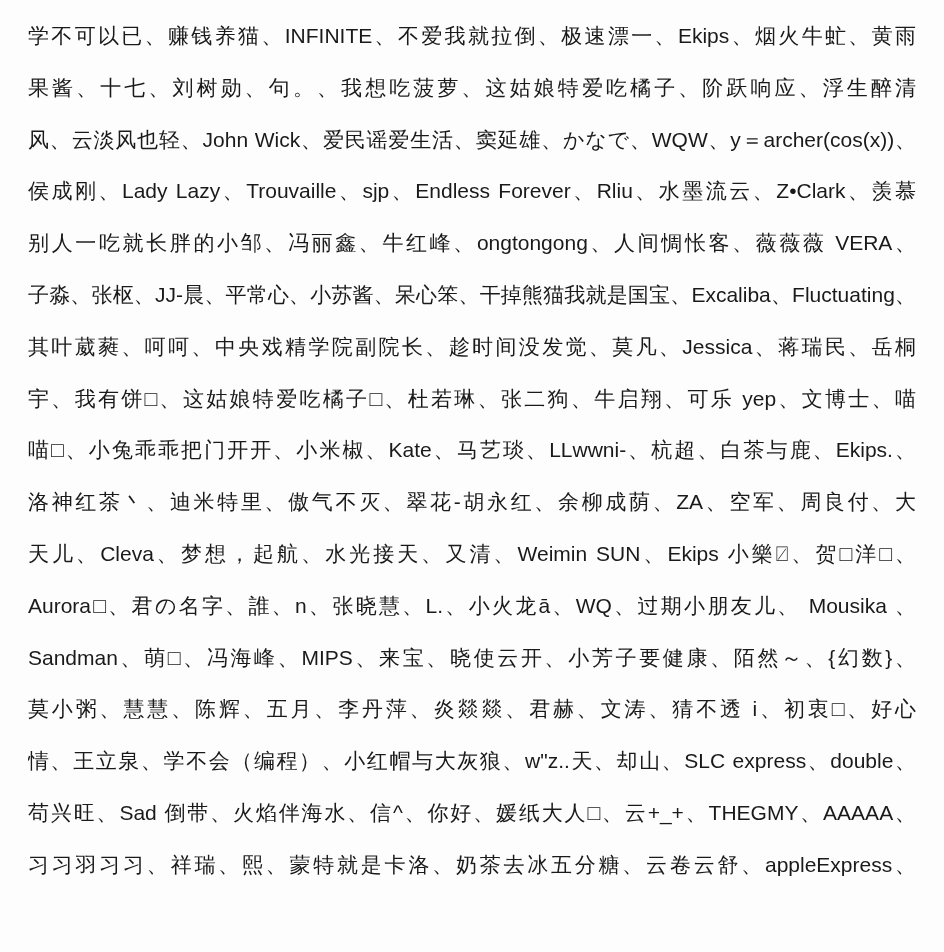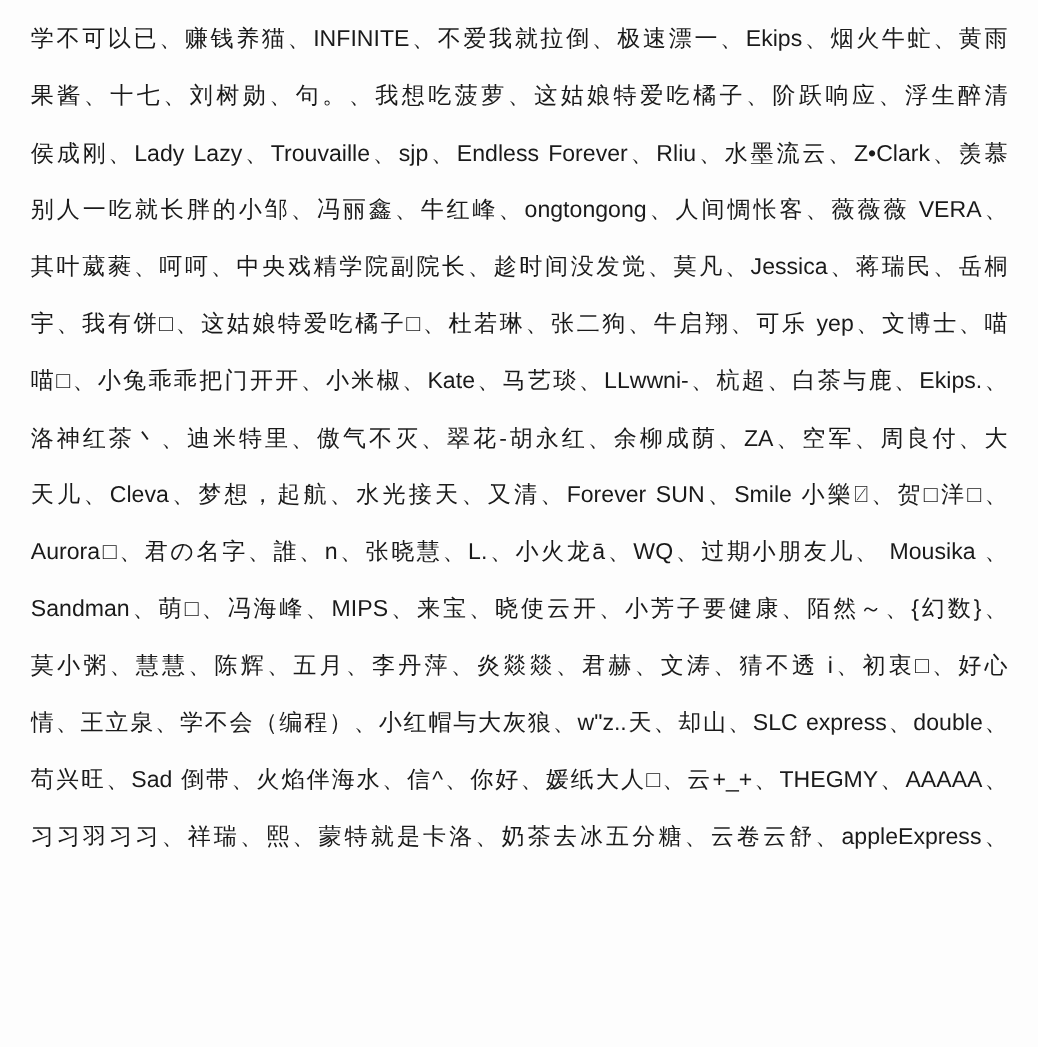--- a/index.html
+++ b/index.html
@@ -27,26 +27,28 @@
     white-space: nowrap;
     overflow: hidden;
   }
 </style>
 </head>
 <body>
 
 <div class="doc-page">
   <div class="text-line">学不可以已、赚钱养猫、INFINITE、不爱我就拉倒、极速漂一、Ekips、烟火牛虻、黄雨</div>
   <div class="text-line">果酱、十七、刘树勋、句。、我想吃菠萝、这姑娘特爱吃橘子、阶跃响应、浮生醉清</div>
+  <div class="text-line">风、云淡风也轻、John Wick、爱民谣爱生活、窦延雄、かなで、WQW、y＝archer(cos(x))、</div>
   <div class="text-line">侯成刚、Lady Lazy、Trouvaille、sjp、Endless Forever、Rliu、水墨流云、Z•Clark、羡慕</div>
   <div class="text-line">别人一吃就长胖的小邹、冯丽鑫、牛红峰、ongtongong、人间惆怅客、薇薇薇 VERA、</div>
+  <div class="text-line">子淼、张枢、JJ-晨、平常心、小苏酱、呆心笨、干掉熊猫我就是国宝、Excaliba、Fluctuating、</div>
   <div class="text-line">其叶葳蕤、呵呵、中央戏精学院副院长、趁时间没发觉、莫凡、Jessica、蒋瑞民、岳桐</div>
   <div class="text-line">宇、我有饼□、这姑娘特爱吃橘子□、杜若琳、张二狗、牛启翔、可乐 yep、文博士、喵</div>
   <div class="text-line">喵□、小兔乖乖把门开开、小米椒、Kate、马艺琰、LLwwni-、杭超、白茶与鹿、Ekips.、</div>
   <div class="text-line">洛神红茶丶、迪米特里、傲气不灭、翠花-胡永红、余柳成荫、ZA、空军、周良付、大</div>
-  <div class="text-line">天儿、Cleva、梦想，起航、水光接天、又清、Forever SUN、Smile 小樂⍁、贺□洋□、</div>
+  <div class="text-line">天儿、Cleva、梦想，起航、水光接天、又清、Weimin SUN、Ekips 小樂⍁、贺□洋□、</div>
   <div class="text-line">Aurora□、君の名字、誰、n、张晓慧、L.、小火龙ā、WQ、过期小朋友儿、 Mousika 、</div>
   <div class="text-line">Sandman、萌□、冯海峰、MIPS、来宝、晓使云开、小芳子要健康、陌然～、{幻数}、</div>
   <div class="text-line">莫小粥、慧慧、陈辉、五月、李丹萍、炎燚燚、君赫、文涛、猜不透 i、初衷□、好心</div>
   <div class="text-line">情、王立泉、学不会（编程）、小红帽与大灰狼、w"z..天、却山、SLC express、double、</div>
   <div class="text-line">苟兴旺、Sad 倒带、火焰伴海水、信^、你好、媛纸大人□、云+_+、THEGMY、AAAAA、</div>
   <div class="text-line">习习羽习习、祥瑞、熙、蒙特就是卡洛、奶茶去冰五分糖、云卷云舒、appleExpress、</div>
 </div>
 
 </body></html>

